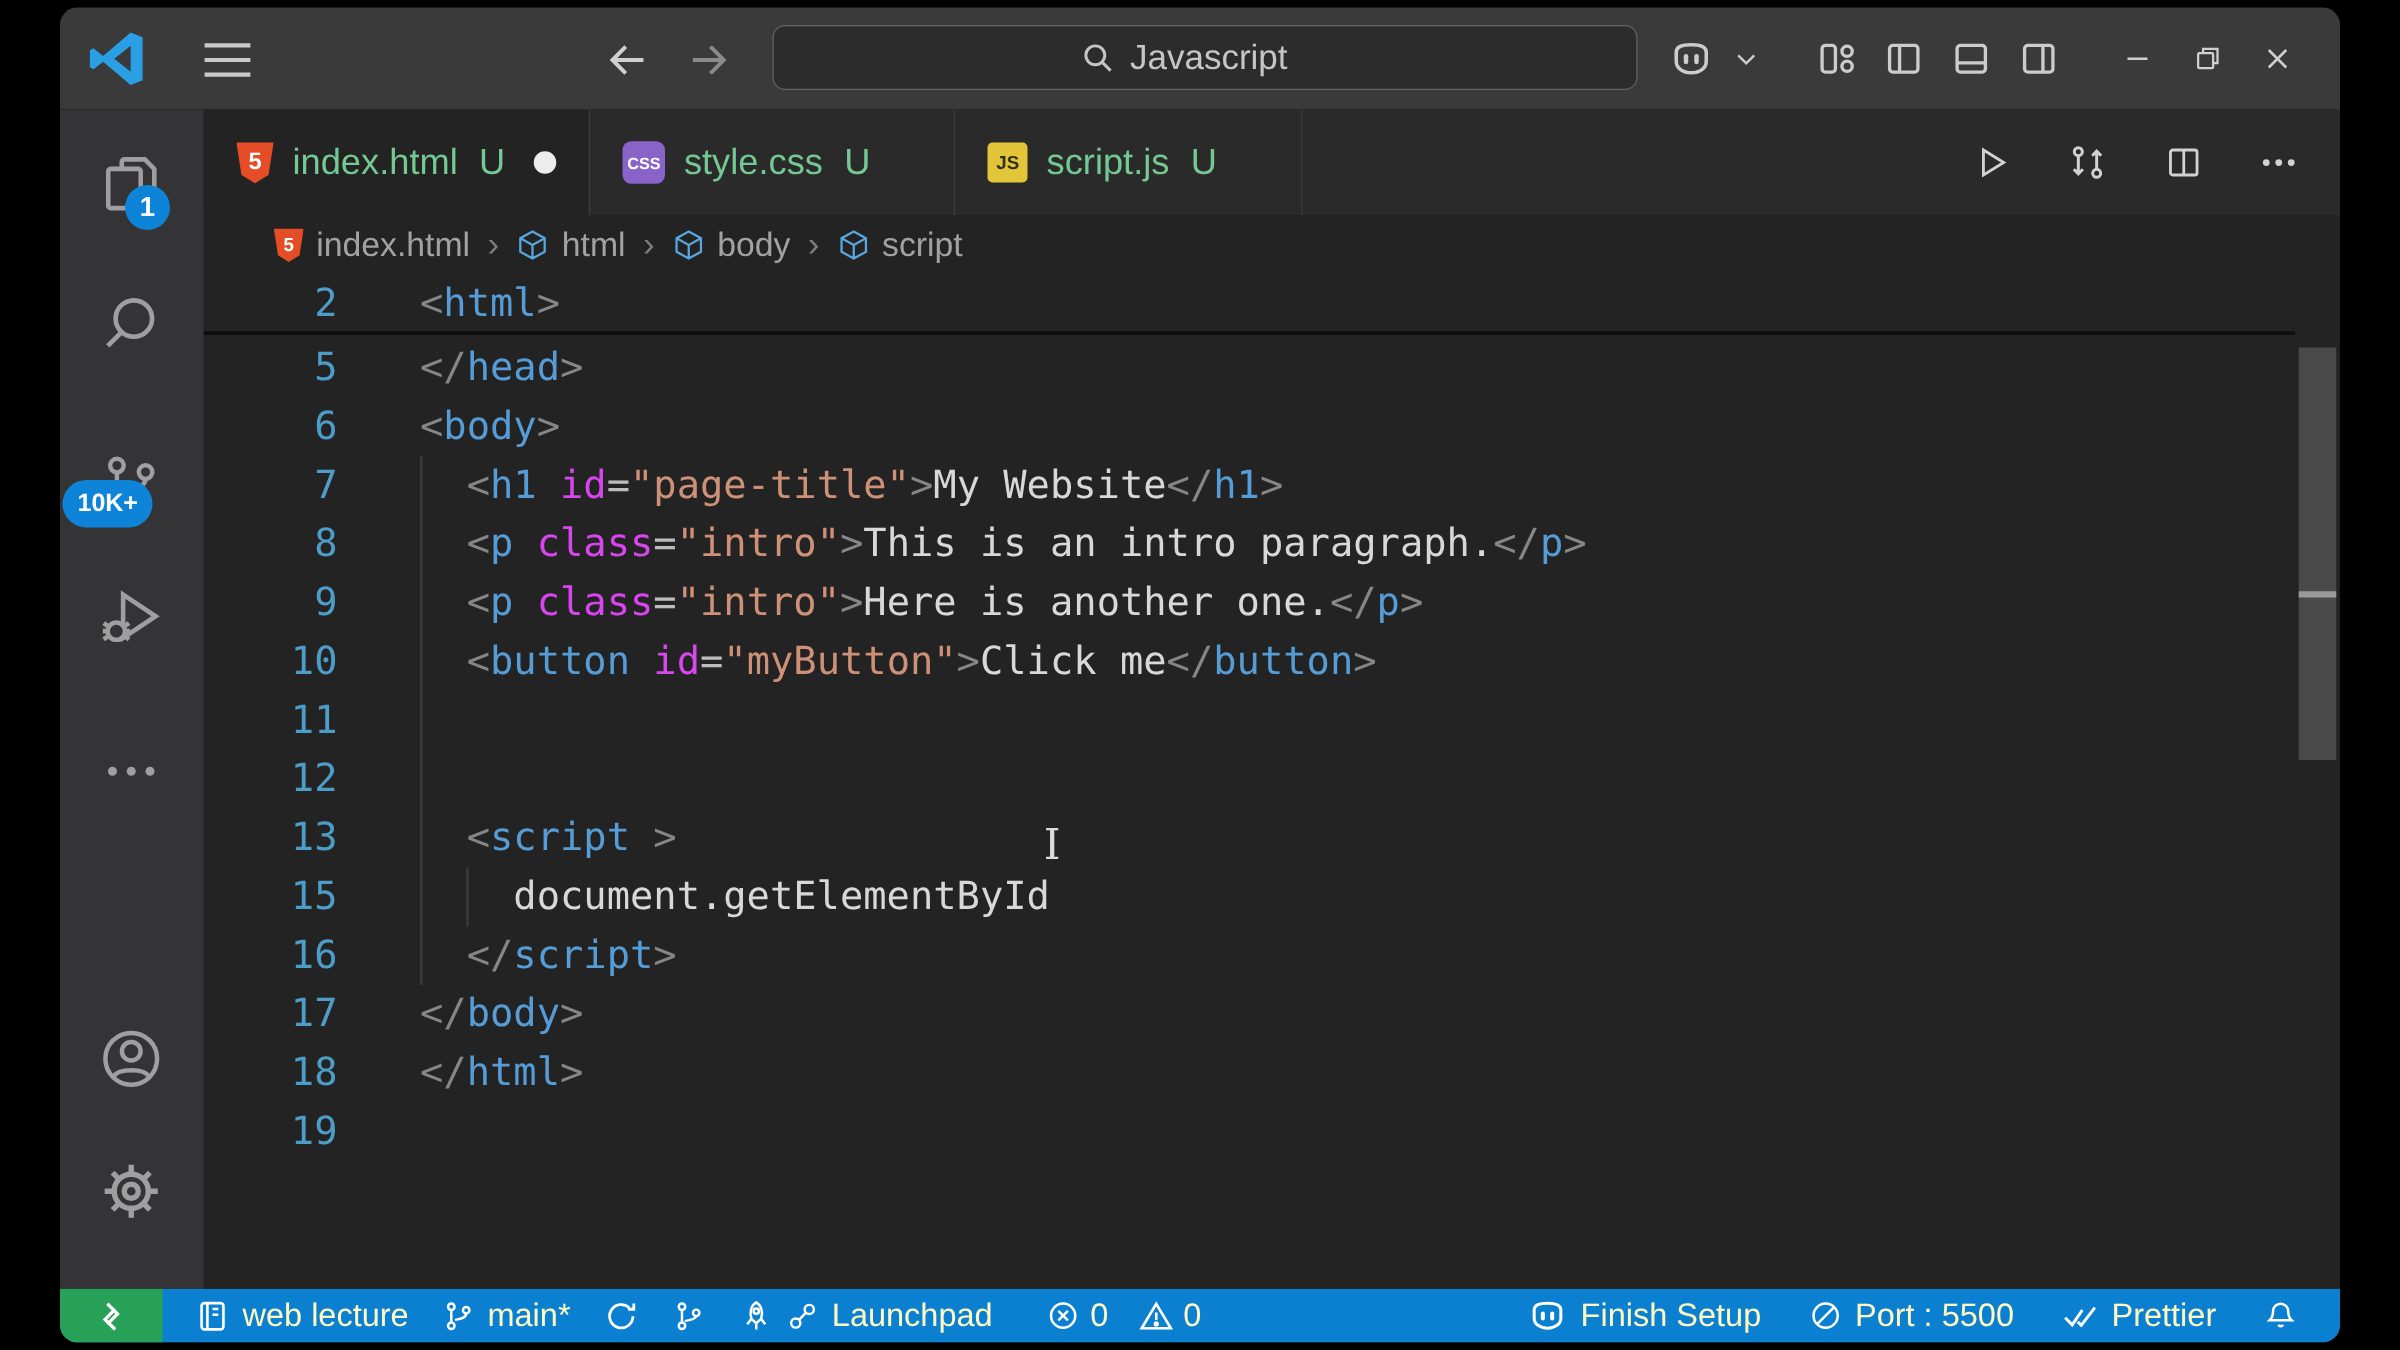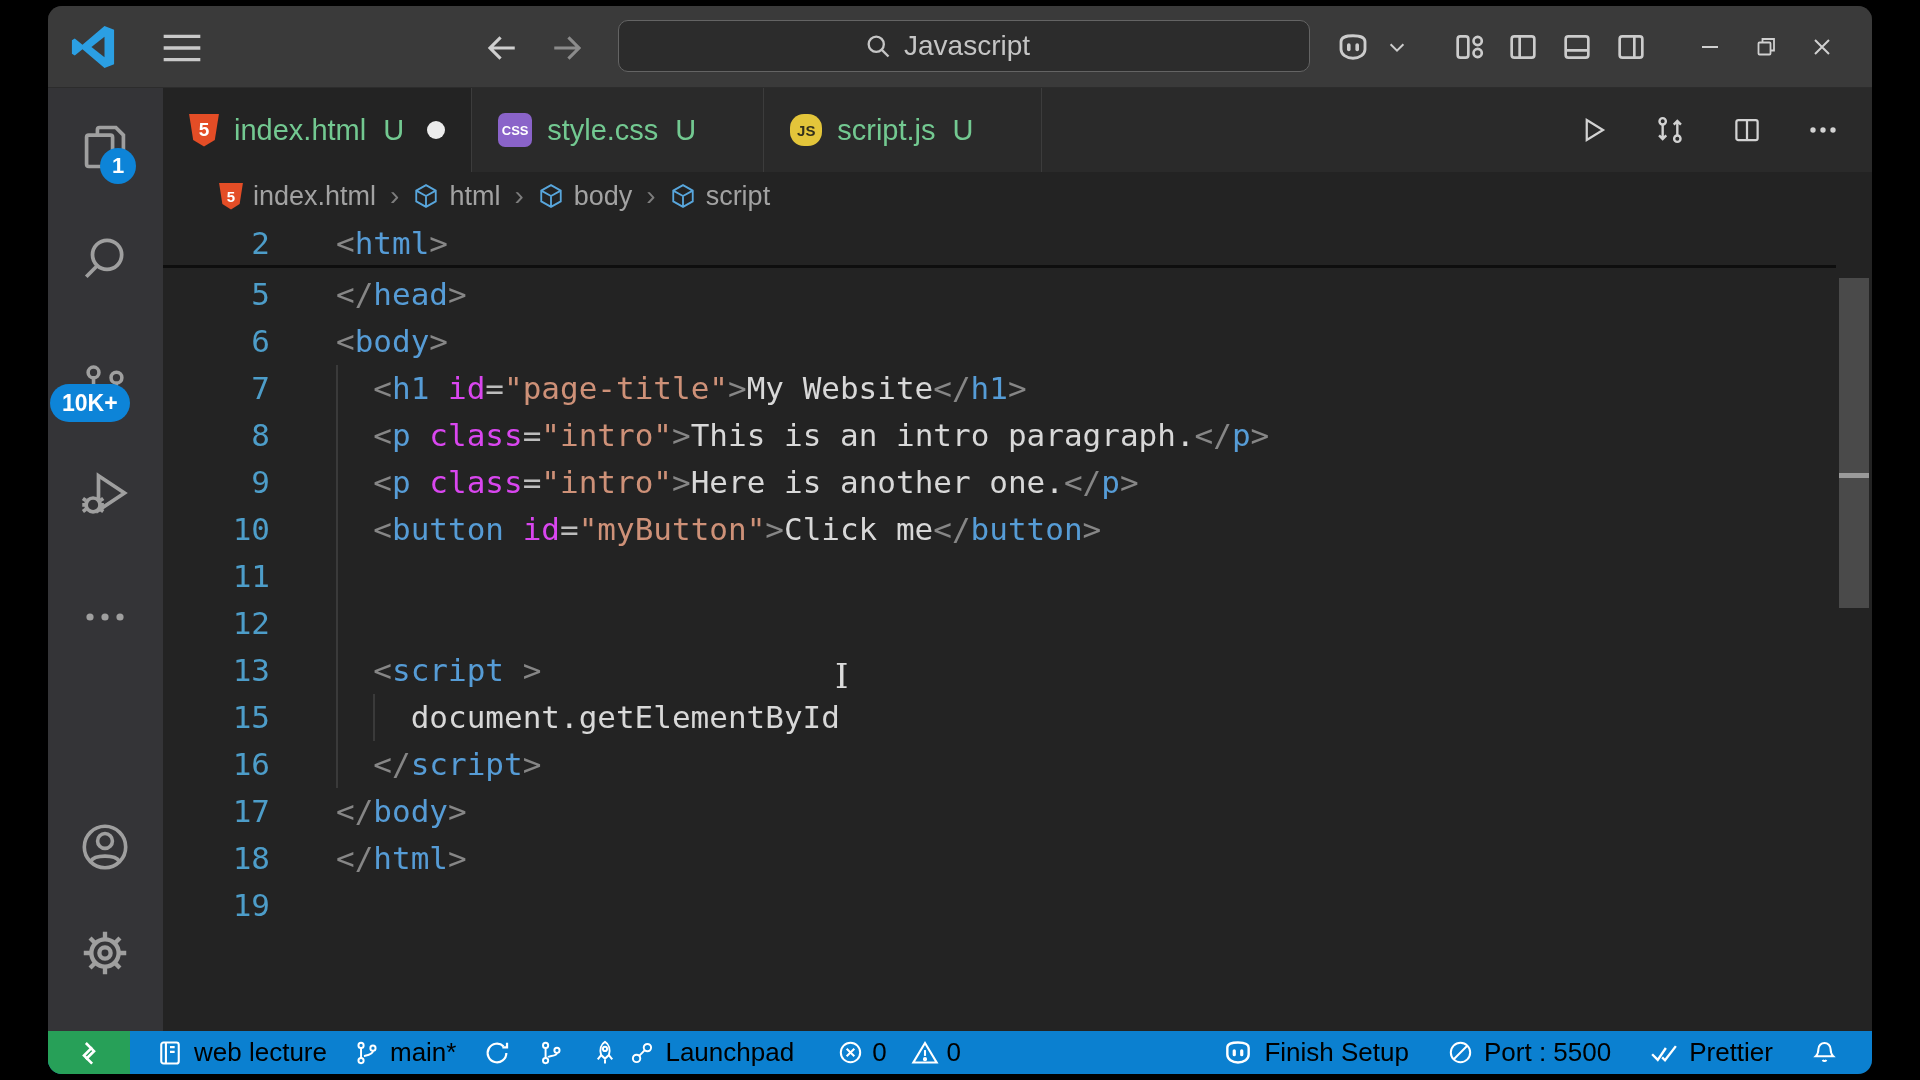--- a/index.html
+++ b/index.html
@@ -25,39 +25,39 @@
   .tb-ic.narrow{width:34px}
   .win-ctl{width:56px;height:54px;display:flex;align-items:center;justify-content:center;color:#d0d0d0}
 
   
   .main{flex:1;display:flex;min-height:0}
   .activitybar{width:115px;background:#343437;position:relative;flex:none}
   .ab-icon{position:absolute;left:30px;width:54px;height:54px;color:#9f9f9f;display:flex;align-items:center;justify-content:center}
   .badge{position:absolute;background:#0d84d8;color:#fff;font-weight:bold;border-radius:20px;
     display:flex;align-items:center;justify-content:center}
   .badge.one{left:52px;top:60px;width:36px;height:36px;font-size:22px}
-  .badge.pill{left:2px;top:296px;height:38px;padding:0 12px;font-size:23px}
+  .badge.pill{left:2px;top:296px;height:38px;padding:0 12px;font-size:20px}
 
   .editor-col{flex:1;display:flex;flex-direction:column;min-width:0;background:#232323}
 
   
   .tabbar{height:84px;background:#2a2a2a;display:flex;flex:none;position:relative}
   .tab{display:flex;align-items:center;gap:15px;padding:0 26px;font-size:29px;color:#73c991;
     border-right:1px solid #3c3c3c;cursor:default}
   .tab.active{background:#232323}
   .tab .mod{margin-left:2px}
   .dirty-dot{width:18px;height:18px;border-radius:50%;background:#ececec;margin-left:8px}
   .tab-sp{width:26px}
   .html-badge{width:30px;height:33px;background:#e44d26;
     clip-path:polygon(0 0,100% 0,86% 80%,50% 100%,14% 80%);
     display:flex;align-items:center;justify-content:center;color:#fff;font-weight:bold;font-size:19px}
   .html-badge.sm{width:24px;height:27px;font-size:15px}
   .css-badge{width:34px;height:34px;background:#8a63c9;border-radius:7px;
     display:flex;align-items:center;justify-content:center;color:#fff;font-weight:bold;font-size:13px}
-  .js-badge{width:32px;height:32px;background:#e3c53a;border-radius:14px;
+  .js-badge{width:32px;height:32px;background:#e3c53a;border-radius:4px;
     display:flex;align-items:center;justify-content:center;color:#32301c;font-weight:bold;font-size:15px}
   .editor-actions{position:absolute;right:34px;top:0;height:84px;display:flex;align-items:center;gap:46px;color:#d2d2d2}
 
   
   .breadcrumb{height:48px;display:flex;align-items:center;gap:12px;padding-left:56px;
     font-size:27px;color:#a2a2a2;flex:none}
   .bc-sep{color:#7d7d7d;font-size:28px;padding:0 2px}
   .bc-item{display:flex;align-items:center;gap:10px}
 
   
@@ -75,21 +75,21 @@
   .t-p{color:#868686}.t-tag{color:#569cd6}.t-attr{color:#d946ef}.t-eq{color:#bdbdbd}
   .t-str{color:#ce9178}.t-txt{color:#d8d8d8}.t-com{color:#6a9955}
   .caret{display:inline-block;width:3px;height:38px;background:#ededed;vertical-align:-7px;margin-left:1px}
   .scrollbar{position:absolute;right:0;top:0;bottom:0;width:36px;z-index:4}
   .sb-thumb{position:absolute;left:3px;right:3px;top:58px;height:330px;background:#4a4a4a}
   .sb-mark{position:absolute;left:3px;right:3px;top:253px;height:5px;background:#9a9a9a}
   .ibeam{position:absolute;left:672px;top:433px;color:#dcdcdc;font-family:"DejaVu Serif",serif;
     font-size:34px;z-index:5}
 
   
-  .statusbar{height:43px;background:#0b80d0;display:flex;align-items:center;color:#000000;
+  .statusbar{height:43px;background:#0b80d0;display:flex;align-items:center;color:#fef9c3;
     font-size:26px;flex:none}
   .remote{width:82px;height:100%;background:#27a058;display:flex;align-items:center;justify-content:center;flex:none}
   .sb-left{display:flex;align-items:center;gap:27px;padding-left:26px}
   .sb-right{margin-left:auto;display:flex;align-items:center;gap:38px;padding-right:34px}
   .sb-item{display:flex;align-items:center;gap:10px;white-space:nowrap}
   .sb-item.problems{margin-left:16px;gap:8px}
   svg{display:block}
 </style>
 </head>
 <body>

